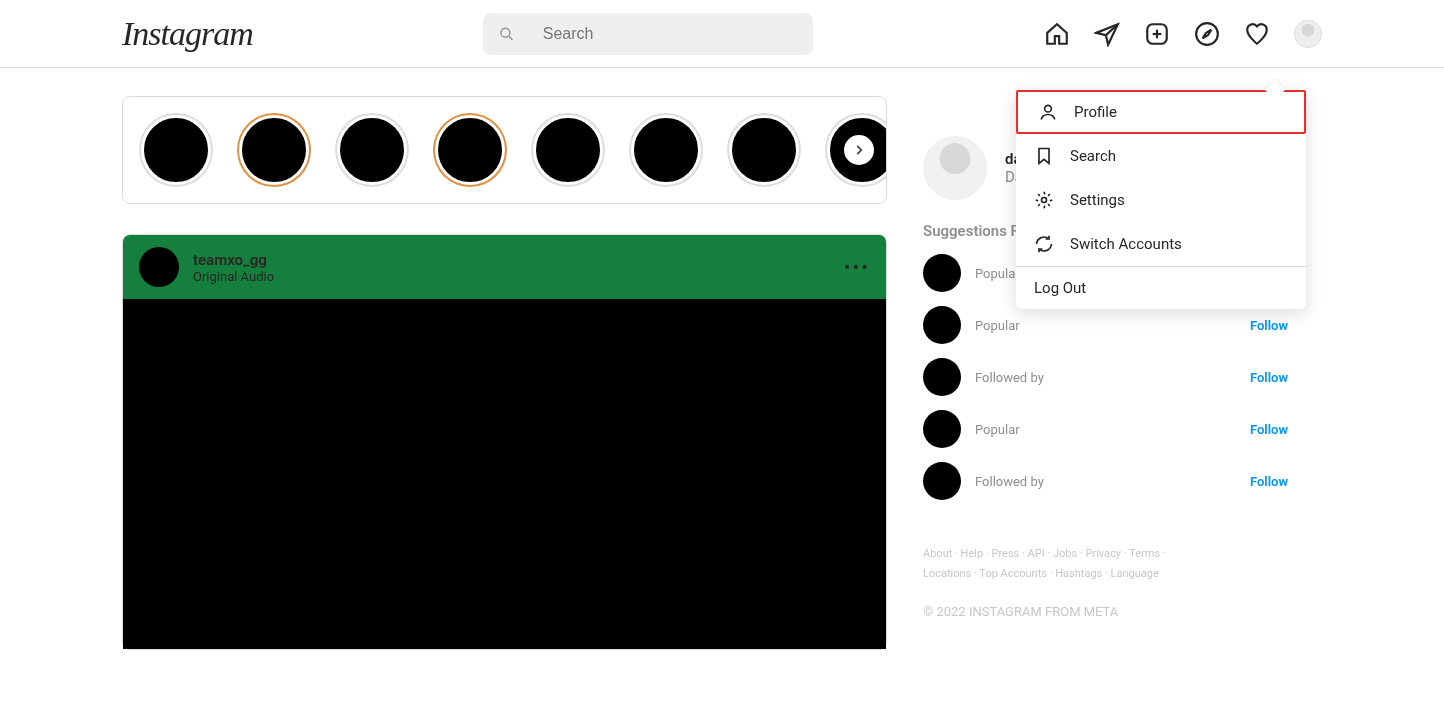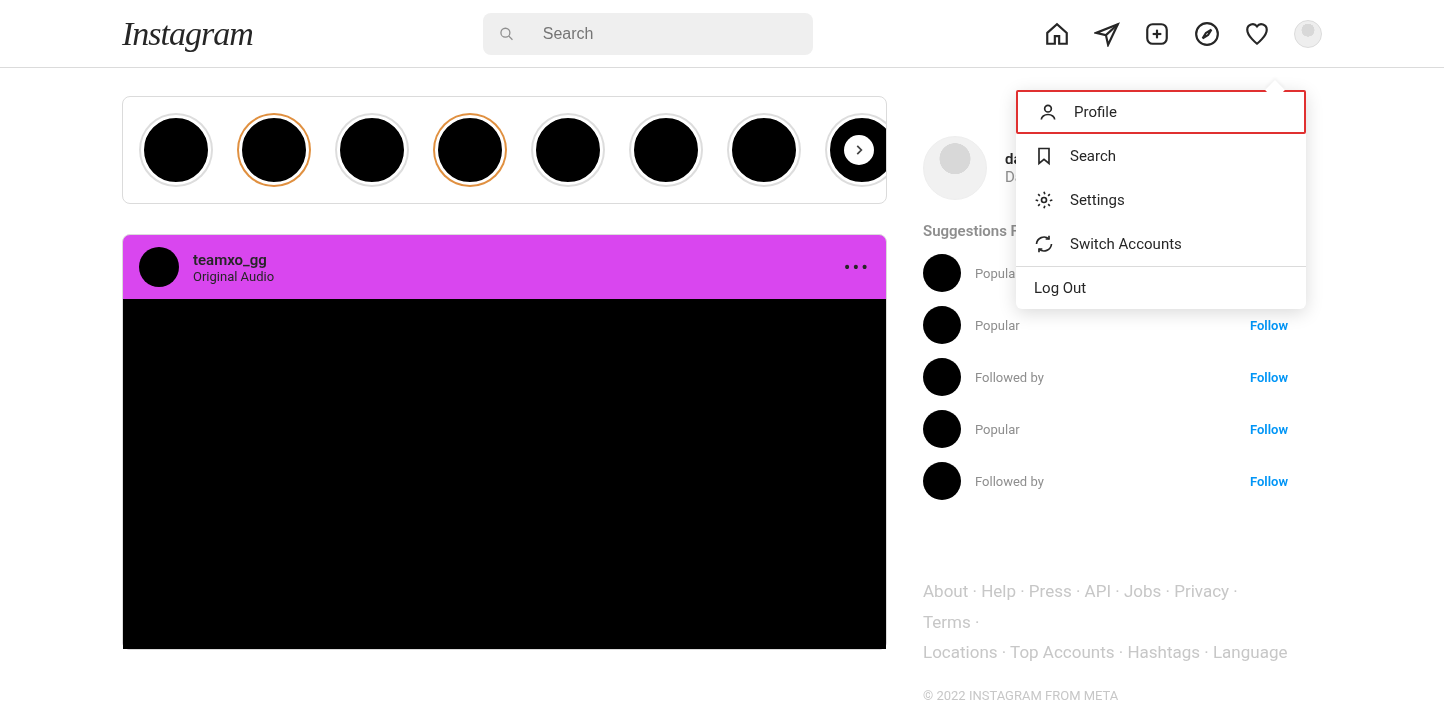--- a/index.html
+++ b/index.html
@@ -12,41 +12,41 @@
 .search-box input { border: none; background: transparent; outline: none; font-size: 16px; color: #8e8e8e; margin-left: 28px; width: 100%; }
 .nav-icons { display: flex; align-items: center; gap: 24px; }
 .nav-icons .icon { width: 26px; height: 26px; cursor: pointer; display: flex; align-items: center; justify-content: center; }
 .avatar-small { width: 28px; height: 28px; border-radius: 50%; background: radial-gradient(circle at 50% 35%, #d8d8d8 30%, #eee 31%); border: 1px solid #dbdbdb; cursor: pointer; }
 .main { display: flex; max-width: 1200px; margin: 0 auto; padding: 28px 0 0 0; gap: 36px; }
 .feed { width: 765px; margin-left: 0; }
 .stories { border: 1px solid #dbdbdb; border-radius: 8px; background: #fff; padding: 18px 0 18px 18px; display: flex; align-items: center; gap: 28px; position: relative; overflow: hidden; }
 .story { width: 70px; height: 70px; border-radius: 50%; background: #000; border: 3px solid #fff; box-shadow: 0 0 0 2px #ddd; flex-shrink: 0; cursor: pointer; }
 .story.grad { box-shadow: 0 0 0 2px #e09040; }
 .story-next { position: absolute; right: 12px; width: 30px; height: 30px; background: #fff; border-radius: 50%; box-shadow: 0 1px 4px rgba(0,0,0,0.25); display: flex; align-items: center; justify-content: center; cursor: pointer; }
-.post { margin-top: 30px; border: 1px solid #dbdbdb; border-radius: 8px; background: #d946ef; }
+.post { margin-top: 30px; border: 1px solid #dbdbdb; border-radius: 8px; background: #15803d; }
 .post-header { display: flex; align-items: center; padding: 12px 16px; gap: 14px; }
 .post-avatar { width: 40px; height: 40px; border-radius: 50%; background: #000; }
 .post-user { flex: 1; }
 .post-username { font-size: 15px; font-weight: 600; }
 .post-audio { font-size: 13px; color: #262626; }
 .post-more { font-size: 20px; letter-spacing: 2px; cursor: pointer; color: #262626; }
 .post-image { width: 100%; height: 350px; background: #000; }
 .sidebar { width: 365px; padding-top: 40px; position: relative; }
 .user-row { display: flex; align-items: center; gap: 18px; }
 .user-avatar { width: 64px; height: 64px; border-radius: 50%; background: radial-gradient(circle at 50% 35%, #d8d8d8 30%, #f1f1f1 31%); border: 1px solid #eee; }
 .user-info { flex: 1; }
 .user-name { font-size: 15px; font-weight: 600; }
 .user-sub { font-size: 15px; color: #8e8e8e; }
 .suggest-title { margin-top: 22px; font-size: 15px; font-weight: 600; color: #8e8e8e; }
 .suggest-item { display: flex; align-items: center; gap: 14px; margin-top: 14px; }
 .suggest-avatar { width: 38px; height: 38px; border-radius: 50%; background: #000; }
 .suggest-text { flex: 1; }
 .suggest-reason { font-size: 13px; color: #8e8e8e; }
 .follow-link { font-size: 13px; font-weight: 600; color: #0095f6; cursor: pointer; }
-.footer-links { margin-top: 76px; font-size: 17px; color: #c7c7c7; line-height: 1.8; }
+.footer-links { margin-top: 44px; font-size: 11px; color: #c7c7c7; line-height: 1.8; }
 .footer-links span { cursor: pointer; }
 .copyright { margin-top: 20px; font-size: 13px; color: #c7c7c7; }
 .dropdown { position: absolute; top: -6px; right: -18px; width: 290px; background: #fff; border-radius: 6px; box-shadow: 0 4px 18px rgba(0,0,0,0.15); z-index: 100; }
 .dropdown::before { content: ''; position: absolute; top: -7px; right: 24px; width: 14px; height: 14px; background: #fff; transform: rotate(45deg); box-shadow: -2px -2px 3px rgba(0,0,0,0.04); }
 .dropdown-item { display: flex; align-items: center; gap: 16px; padding: 12px 18px; font-size: 15px; cursor: pointer; }
 .dropdown-item:first-child { border: 2px solid #e03030; margin: 0; border-radius: 2px; padding: 10px 20px; }
 .dropdown-divider { height: 1px; background: #dbdbdb; }
 .dropdown-item svg { width: 20px; height: 20px; stroke: #262626; fill: none; stroke-width: 2; }
 </style>
 </head>

